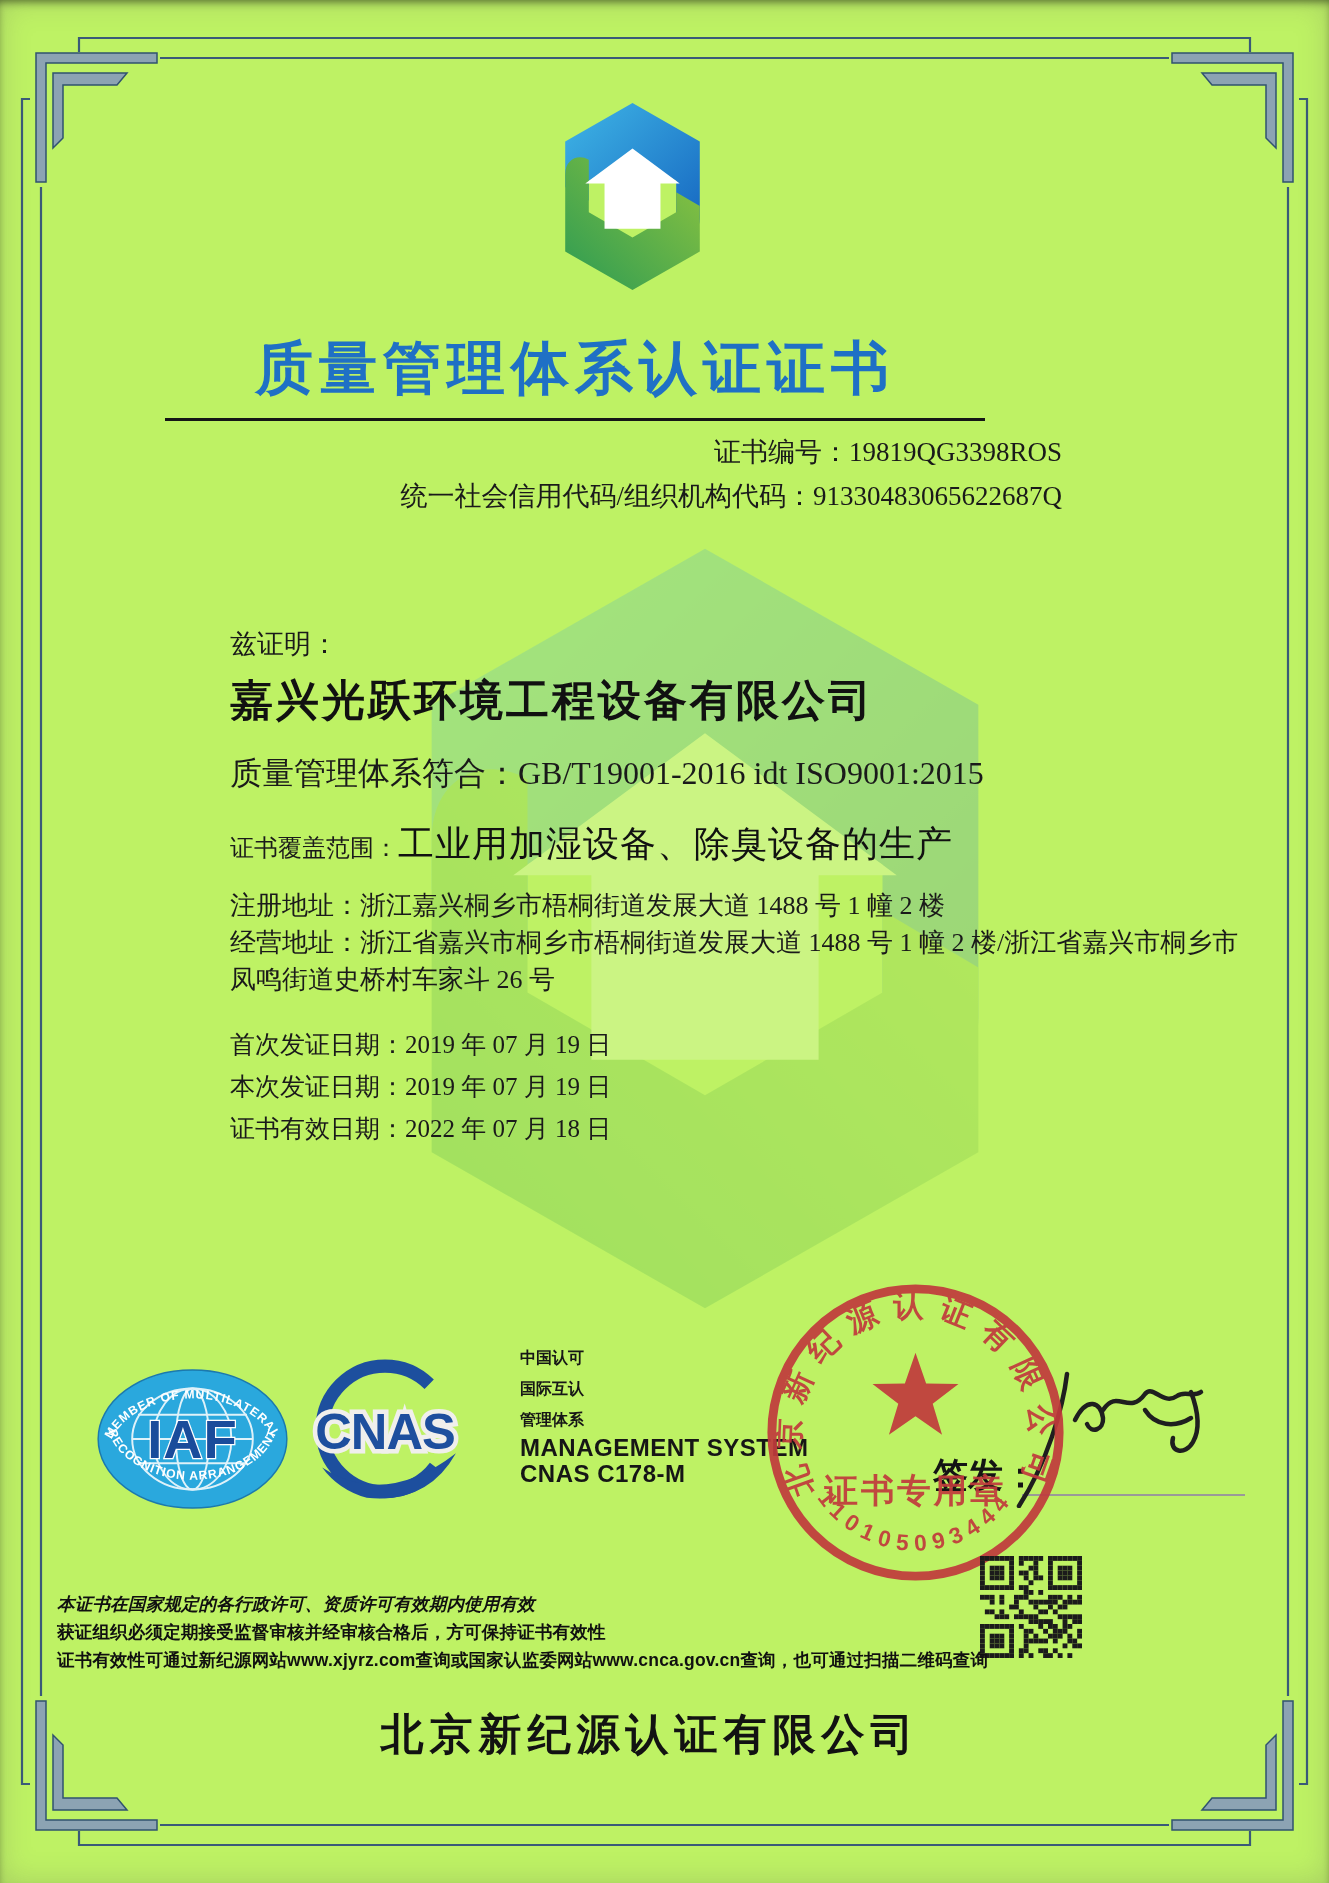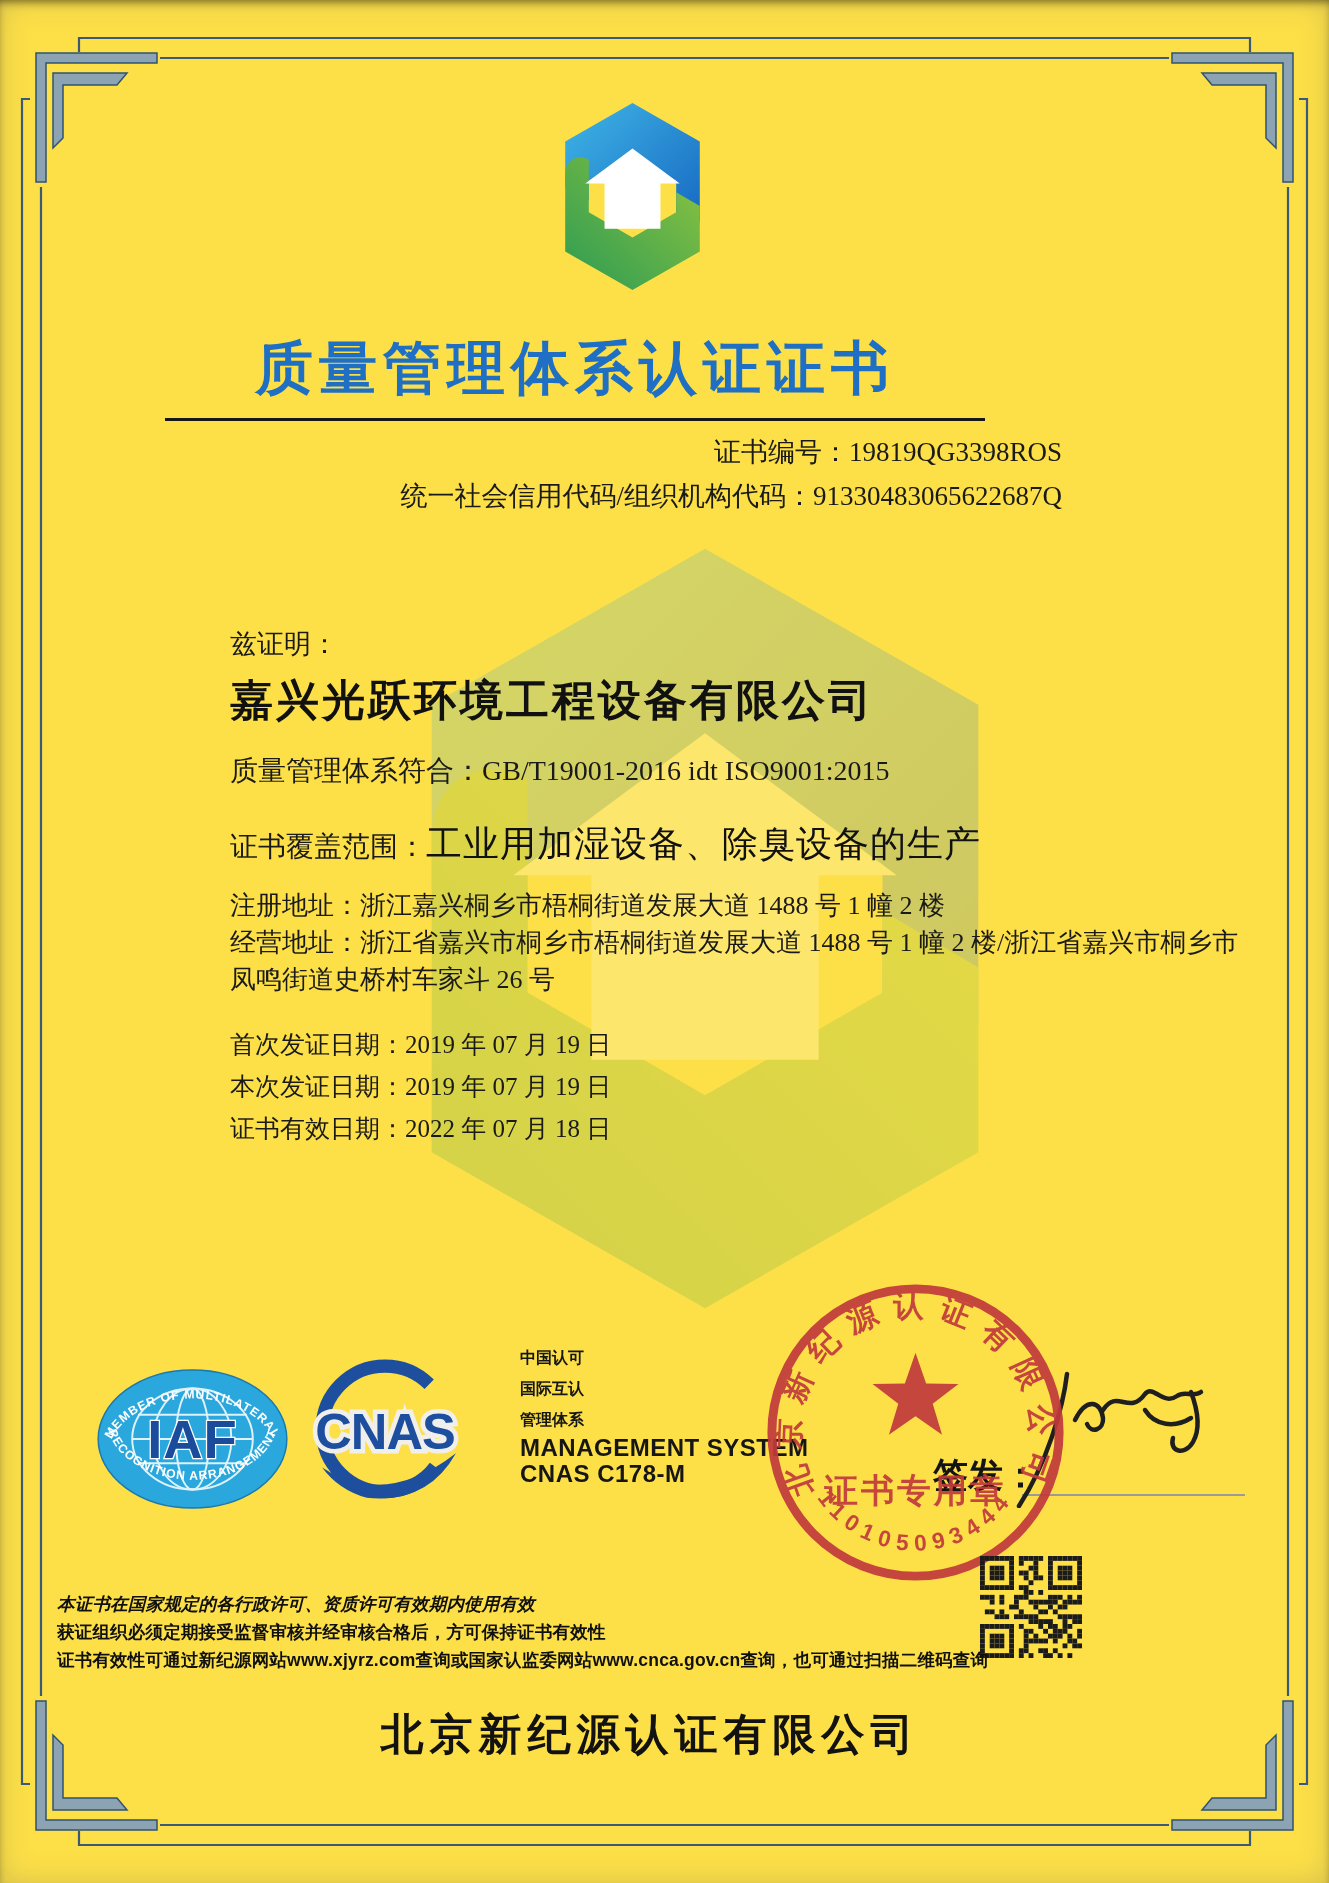--- a/index.html
+++ b/index.html
@@ -1,41 +1,41 @@
 <!DOCTYPE html>
 <html><head>
 <meta charset="utf-8">
 <style>
   html,body{margin:0;padding:0;background:#d8d7d4;}
   .page{
     position:relative;width:1329px;height:1883px;margin:0 auto;
     background:linear-gradient(180deg,#f1f0ed 0%,#efeeea 60%,#edecе8 100%);
-    background-color:#fde047;
+    background-color:#bef264;
     overflow:hidden;
     font-family:"Liberation Serif","DejaVu Serif",serif;
     color:#1a1a1a;
     box-shadow:inset 0 5px 8px -3px rgba(0,0,0,.5), inset 0 0 30px rgba(90,90,90,.25);
   }
   .abs{position:absolute;}
   .title{
     font-family:"Liberation Sans","DejaVu Sans",sans-serif;
     font-weight:700;color:#1f70c5;font-size:58px;letter-spacing:6px;
     text-align:center;white-space:nowrap;
   }
   .rule{background:#161616;height:3px;}
   .codes{font-size:27px;text-align:right;white-space:nowrap;}
   .bodyline{font-size:26px;white-space:nowrap;}
   .bodyline27{font-size:25px;white-space:nowrap;}
   .certify{font-size:27px;}
   .company{
     font-family:"Liberation Sans","DejaVu Sans",sans-serif;
     font-weight:700;font-size:43px;letter-spacing:3px;white-space:nowrap;color:#111;
   }
-  .std{font-size:28px;white-space:nowrap;}
-  .scopeLabel{font-size:28px;}
+  .std{font-size:32px;white-space:nowrap;}
+  .scopeLabel{font-size:24px;}
   .scopeValue{
     font-family:"Liberation Sans","DejaVu Sans",sans-serif;
     font-weight:400;font-size:36px;color:#111;letter-spacing:1px;
   }
   .acczh{font-size:16px;font-weight:600;line-height:31px;color:#161616;
          font-family:"Liberation Sans","DejaVu Sans",sans-serif;}
   .accen{font-size:24px;font-weight:600;line-height:26px;color:#161616;
          font-family:Liberation Sans, sans-serif;letter-spacing:.5px;}
   .signLabel{font-size:35px;font-weight:700;white-space:nowrap;color:#141414;}
   .sigRule{background:#9a9a98;height:2px;}

